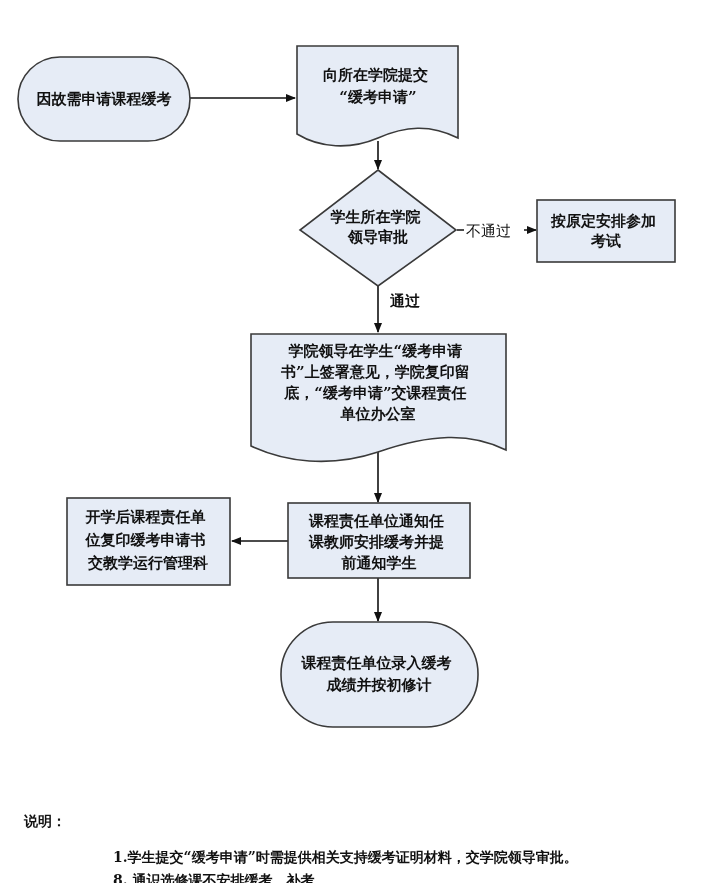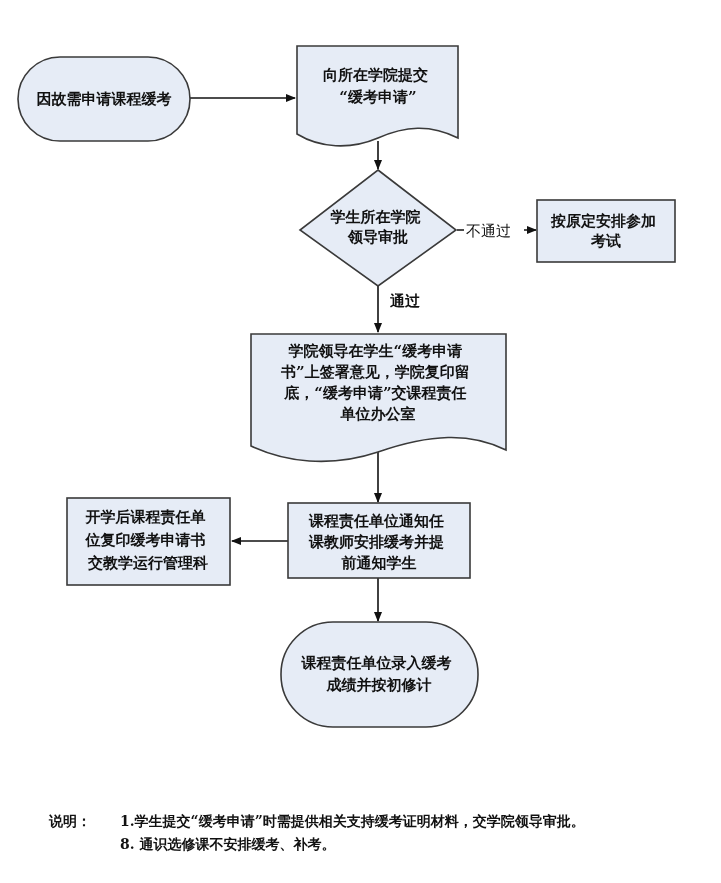--- a/index.html
+++ b/index.html
@@ -6,22 +6,22 @@
   body { width: 721px; height: 883px; position: relative; overflow: hidden;
          font-family: "DejaVu Serif", "Liberation Serif", serif; }
   #diagram { position: absolute; left: 0; top: 0; }
   .shape { fill: #e6ecf6; stroke: #3a3a3a; stroke-width: 1.6; }
   .edge { stroke: #111; stroke-width: 1.6; fill: none; }
   .node-text { font-family: "DejaVu Serif", "Liberation Serif", serif; font-weight: bold;
                font-size: 15px; fill: #111; text-anchor: middle; }
   .edge-label { font-family: "DejaVu Serif", "Liberation Serif", serif; font-size: 15px; fill: #111; }
   .edge-label.bold { font-weight: bold; }
   .notes { position: absolute; left: 0; top: 808px; width: 721px; font-size: 14px; font-weight: bold; color: #111; }
-  .notes .label { position: absolute; left: 49px; top: 5px; }
-  .notes .line { position: absolute; left: 120px; white-space: nowrap; }
+  .notes .label { position: absolute; left: 24px; top: 5px; }
+  .notes .line { position: absolute; left: 113px; white-space: nowrap; margin-top: 36px; }
   .notes .l1 { top: 5px; }
   .notes .l2 { top: 28px; }
 </style>
 </head>
 <body>
 
 <svg id="diagram" width="721" height="800" viewBox="0 0 721 800" xmlns="http://www.w3.org/2000/svg">
   <defs>
     <marker id="arrow" markerWidth="10" markerHeight="10" refX="9" refY="5" orient="auto" markerUnits="userSpaceOnUse">
       <path d="M0,1 L10,5 L0,9 Z" fill="#111"></path>

